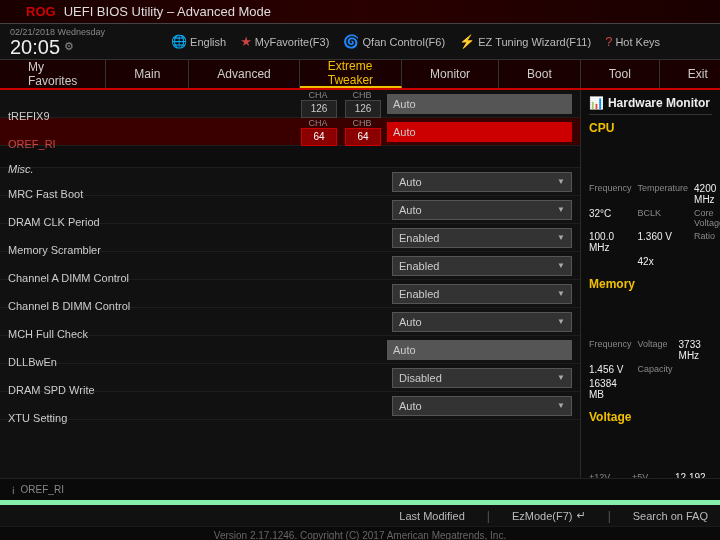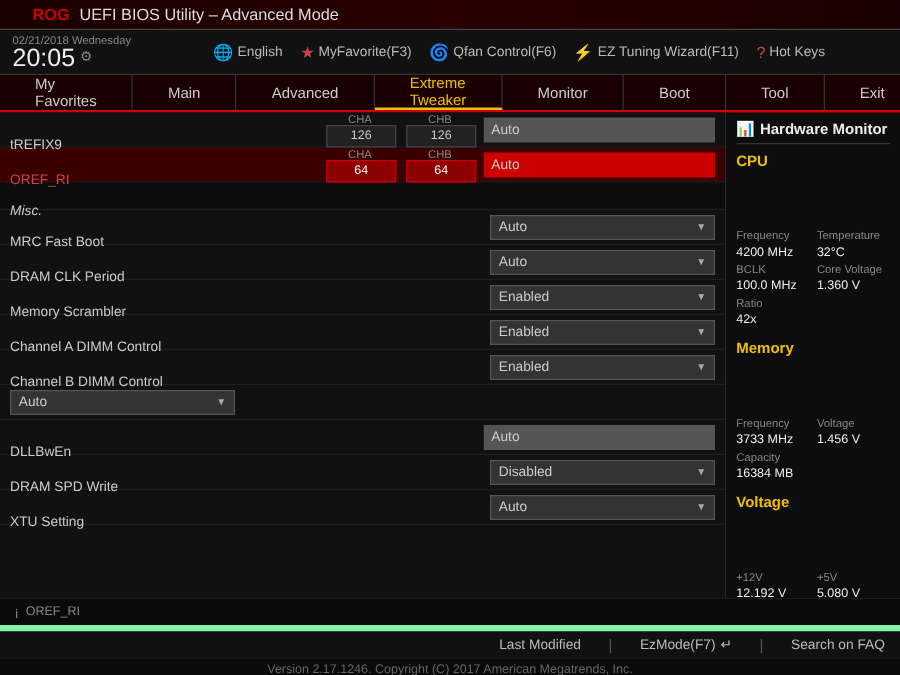--- a/index.html
+++ b/index.html
@@ -139,21 +139,21 @@
       color: #ccc;
       font-size: 11px;
       margin-top: 24px;
     }
     .row-label.red { color: #cc4444; }
     .cell-box {
       background: #222;
       border: 1px solid #444;
       color: #ccc;
       font-size: 10px;
-      width: 56px;
+      width: 36px;
       height: 18px;
       display: flex;
       align-items: center;
       justify-content: center;
       margin: 0 2px;
     }
     .cell-box.red-bg { background: #8b0000; border-color: #cc0000; color: #fff; }
     .cell-label {
       font-size: 9px;
       color: #888;
@@ -209,21 +209,21 @@
       margin-bottom: 10px;
     }
     .hw-section-title {
       color: #f0c000;
       font-size: 12px;
       font-weight: bold;
       margin-bottom: 4px;
     }
     .hw-grid {
       display: grid;
-      grid-template-columns: 1fr 1fr;
+      grid-template-columns: 1fr 1fr 1fr;
       gap: 3px 6px;
       margin-top: 48px;
     }
     .hw-label {
       color: #888;
       font-size: 9px;
     }
     .hw-value {
       color: #eee;
       font-size: 10px;
@@ -400,20 +400,21 @@
 
     <div class="table-row">
       <span class="row-label">Channel B DIMM Control</span>
       <div class="select-field" style="background:#333; border:1px solid #555;">
         <span>Enabled</span>
         <span class="select-arrow">▼</span>
       </div>
     </div>
 
     <div class="table-row">
+      <span class="row-label">MCH Full Check</span>
       <div class="select-field" style="background:#333; border:1px solid #555;">
         <span>Auto</span>
         <span class="select-arrow">▼</span>
       </div>
     </div>
 
     <div class="table-row">
       <span class="row-label">DLLBwEn</span>
       <div class="select-field wide">
         <span>Auto</span>

